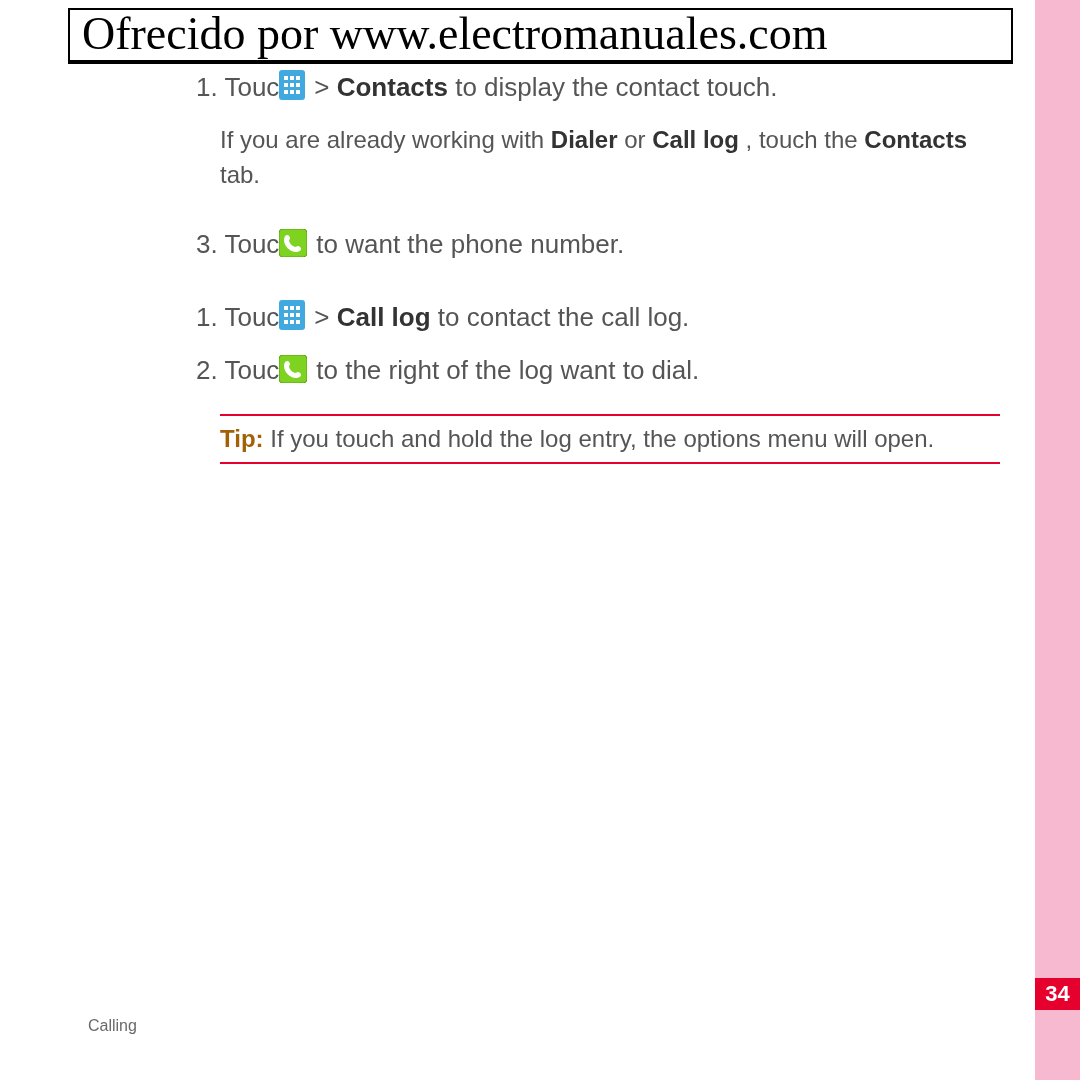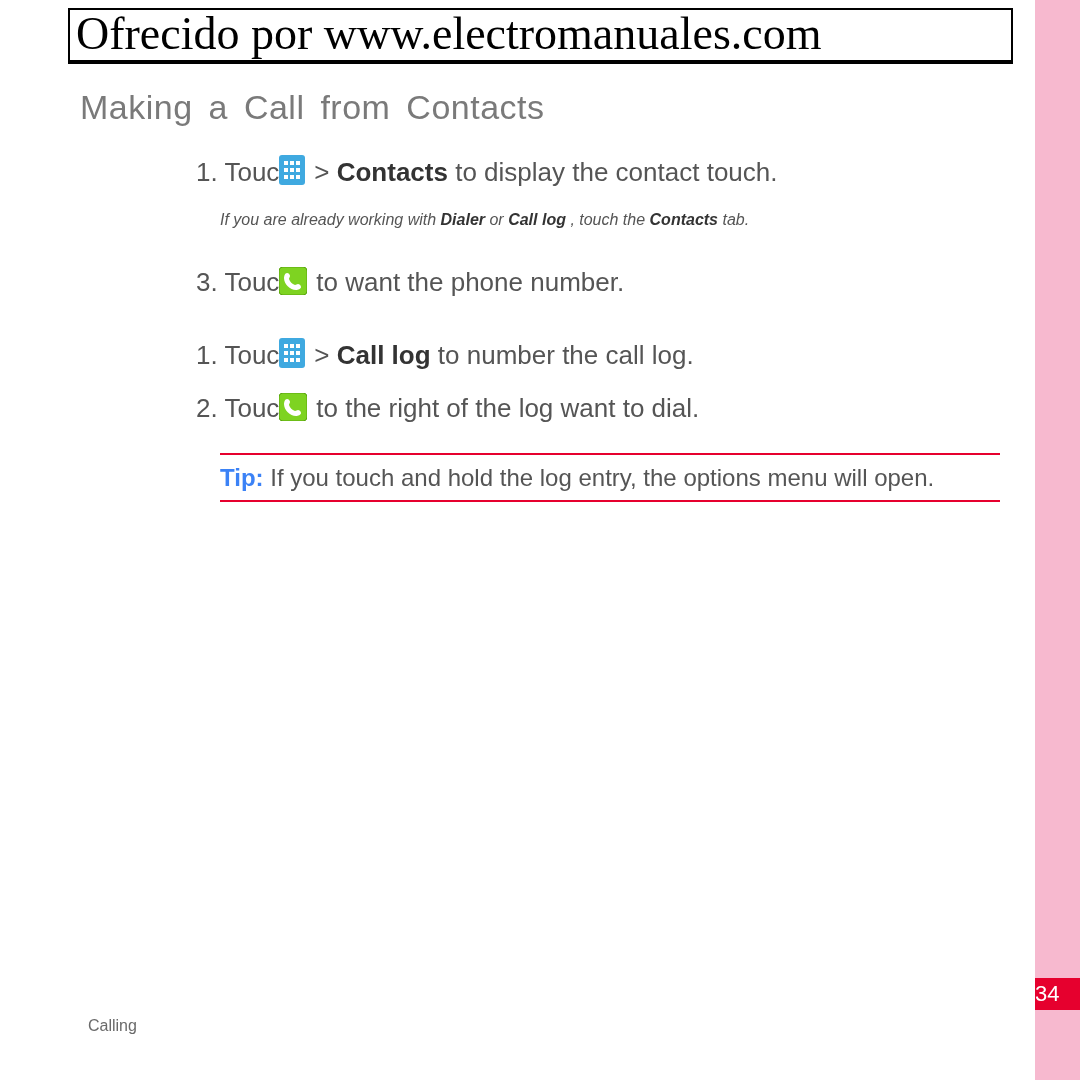--- a/index.html
+++ b/index.html
@@ -22,35 +22,35 @@
   }
   .page-num {
     position: absolute;
     right: 0;
     bottom: 70px;
     width: 45px;
     height: 32px;
     background: #e6002e;
     color: #fff;
     font-size: 22px;
-    font-weight: normal;
-    text-align: left;
+    font-weight: bold;
+    text-align: center;
     line-height: 32px;
   }
   .header-banner {
     position: absolute;
     left: 68px;
     top: 8px;
     width: 945px;
     border: 2px solid #000;
     border-bottom: 4px solid #000;
     font-family: "Times New Roman", serif;
     font-size: 46px;
     color: #000;
-    padding: 0 6px 2px 6px;
+    padding: 0 6px 2px 12px;
     line-height: 1.05;
     white-space: nowrap;
   }
   .content {
     position: absolute;
     left: 80px;
     top: 70px;
     width: 920px;
   }
   h2.section {
@@ -63,63 +63,61 @@
   }
   .step {
     font-size: 26px;
     color: #555;
     margin: 0 0 14px 0;
     padding-left: 140px;
     text-indent: -24px;
     line-height: 1.35;
   }
   .sub {
-    font-size: 16px;
+    font-size: 24px;
     color: #555;
     margin: 0 0 34px 0;
     padding-left: 140px;
     line-height: 1.45;
-    font-style: italic;
   }
   .step b, .sub b, .tipbox b.black { color: #333; font-weight: bold; text-align: center; }
   .icon {
     display: inline-block;
     vertical-align: -4px;
     margin: 0 2px;
   }
   .tipbox {
     margin: 22px 0 0 140px;
     width: 780px;
     border-top: 2px solid #e6002e;
     border-bottom: 2px solid #e6002e;
     padding: 6px 0;
     font-size: 24px;
     color: #555;
     line-height: 1.4;
   }
-  .tipbox .tip-label { color: #3b82f6; font-weight: bold; }
+  .tipbox .tip-label { color: #a16207; font-weight: bold; }
   .footer-section {
     position: absolute;
     left: 88px;
     bottom: 45px;
     font-size: 16px;
     color: #6a6a6a;
   }
 </style>
 </head>
 <body>
 
 <div class="pink-strip"></div>
 <div class="page-num">34</div>
 
 <div class="header-banner">Ofrecido por www.electromanuales.com</div>
 
 <div class="content">
 
-  <h2 class="section">Making  a  Call  from  Contacts</h2>
 
   <p class="step">
     <span>1. Touch </span>
     <span class="icon">
       <svg width="26" height="30" viewBox="0 0 26 30">
         <rect x="0" y="0" width="26" height="30" rx="3" fill="#3fa9e0"></rect>
         <g fill="#fff">
           <rect x="5" y="6" width="4" height="4"></rect>
             <rect x="11" y="6" width="4" height="4"></rect>
             <rect x="17" y="6" width="4" height="4"></rect>
@@ -173,21 +171,21 @@
             <rect x="11" y="13" width="4" height="4"></rect>
             <rect x="17" y="13" width="4" height="4"></rect>
           <rect x="5" y="20" width="4" height="4"></rect>
             <rect x="11" y="20" width="4" height="4"></rect>
             <rect x="17" y="20" width="4" height="4"></rect>
         </g>
       </svg>
     </span>
     <span> &gt; </span>
     <b>Call log</b>
-    <span> to number the call log.</span>
+    <span> to contact the call log.</span>
   </p>
 
 
   <p class="step">
     <span>2. Touch </span>
     <span class="icon">
       <svg width="28" height="28" viewBox="0 0 28 28">
         <rect x="0" y="0" width="28" height="28" rx="4" fill="#7ed321" stroke="#5aa60f"></rect>
         <path d="M8 6 c2 0 3 2 3 3 c0 1 -1 2 -1 3 c1 3 3 5 6 6 c1 0 2 -1 3 -1 c1 0 3 1 3 3 c0 2 -3 3 -5 3 c-6 0 -12 -6 -12 -12 c0 -2 1 -5 3 -5 z" fill="#fff"></path>
       </svg>

